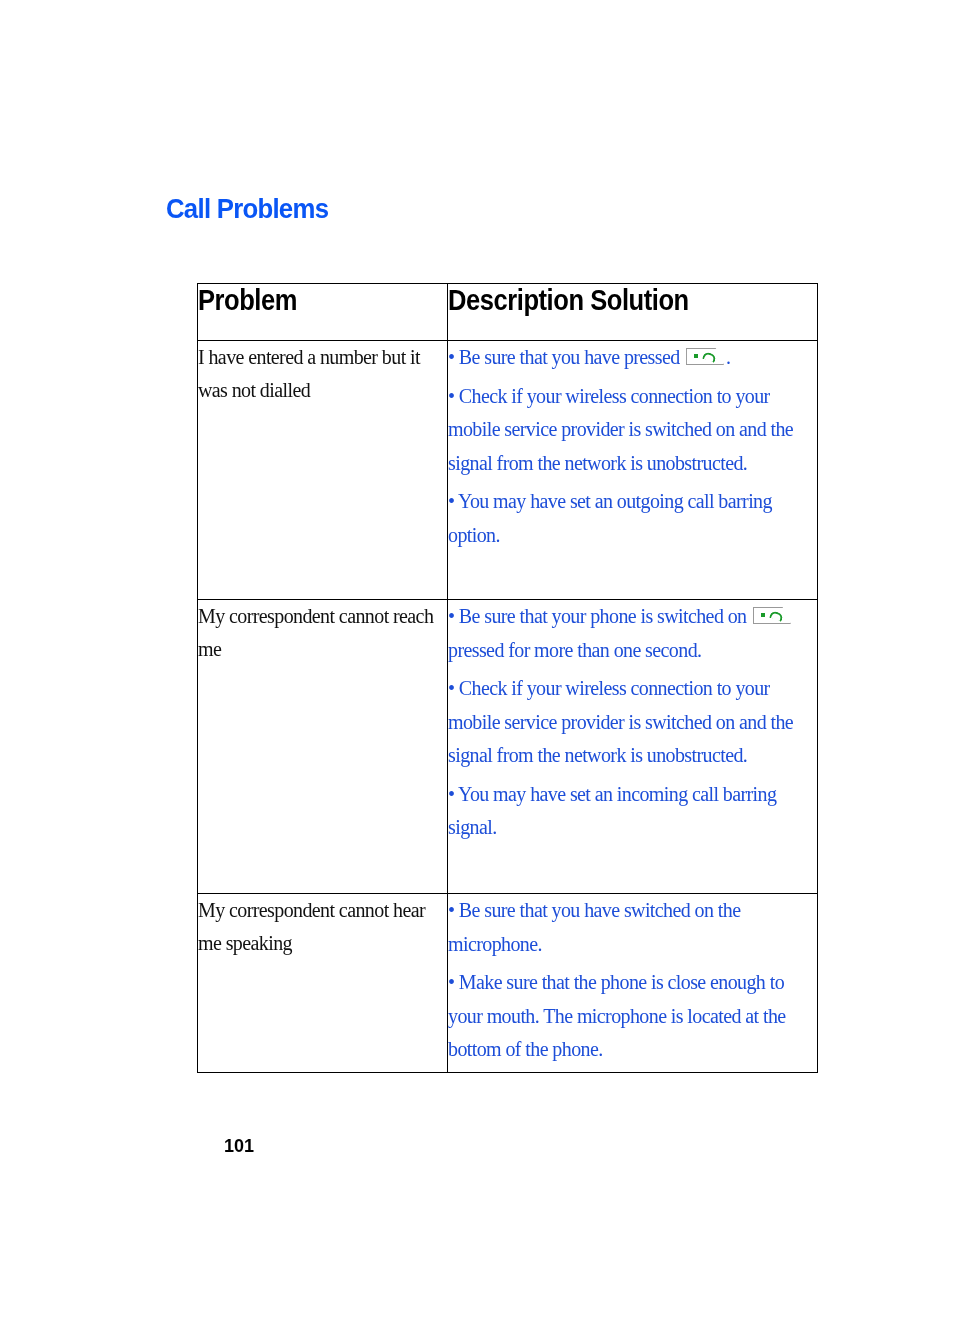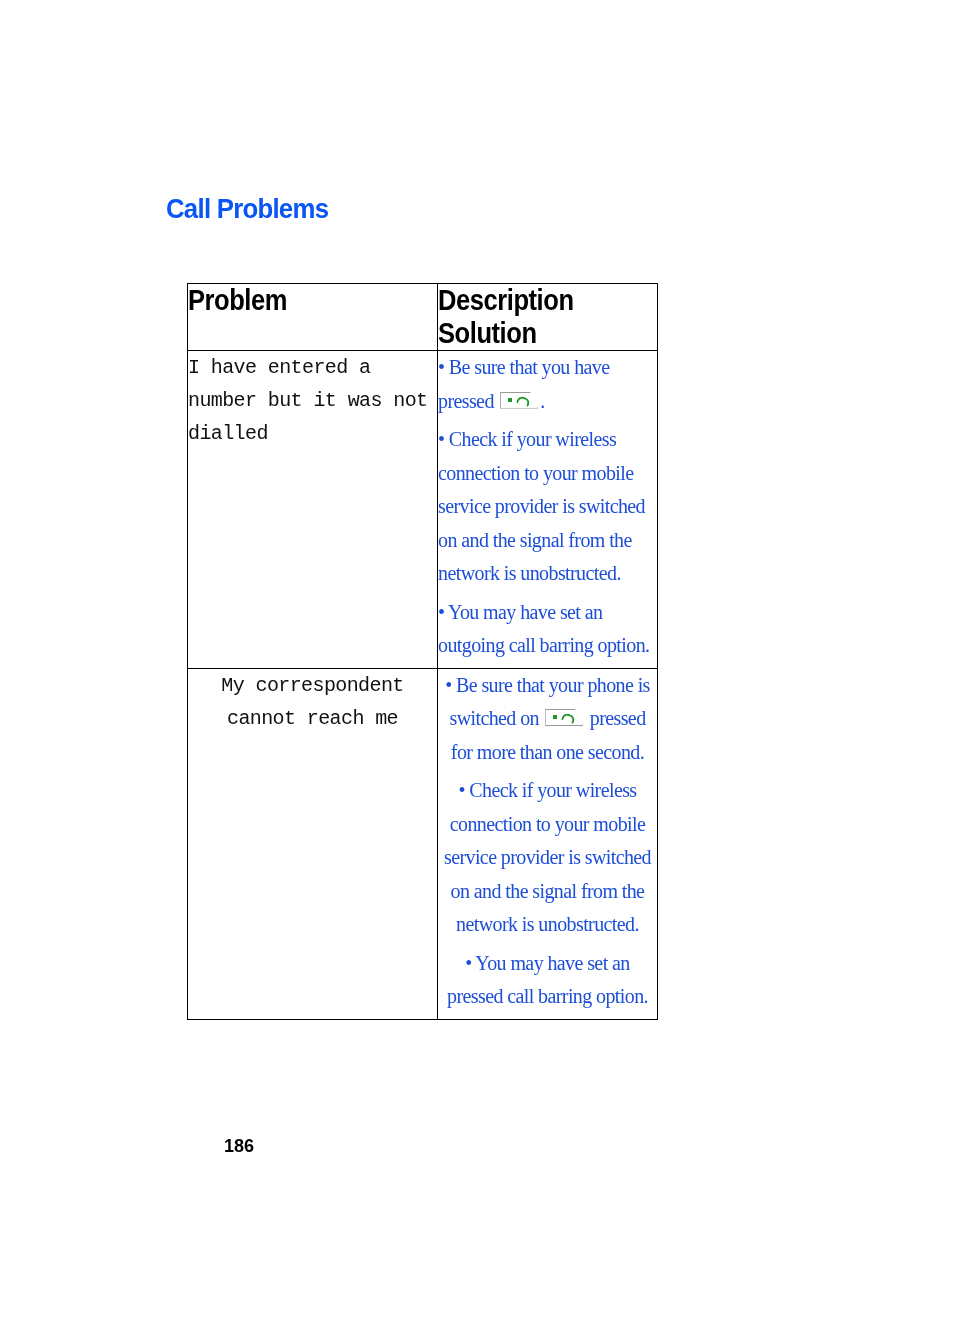--- a/index.html
+++ b/index.html
@@ -4,37 +4,37 @@
 <style>
   html, body { margin:0; padding:0; background:#ffffff; }
   body { width:954px; height:1319px; position:relative; overflow:hidden; }
   .title {
     position:absolute; left:166px; top:193px;
     font-family:"Liberation Sans", sans-serif; font-weight:bold;
     font-size:28px; color:#0a56f5; letter-spacing:-0.8px;
     transform:scaleX(0.92); transform-origin:left top;
   }
   table.tbl {
-    position:absolute; left:187px; top:283px; width:471px;
+    position:absolute; left:197px; top:283px; width:621px;
     border-collapse:collapse;
   }
   table.tbl td, table.tbl th {
     border:1.5px solid #000; vertical-align:top; padding:0;
   }
   th {
     height:56px; text-align:left;
     font-family:"Liberation Sans", sans-serif; font-weight:bold;
     font-size:29px; color:#000; letter-spacing:-0.5px;
   }
   th .hd { display:inline-block; transform:scaleX(0.88); transform-origin:left center; }
   th.c1 { width:249px; padding-left:27px; }
   th.c2 { padding-left:27px;text-decoration:underline; }
   td.prob {
     width:249px; padding:10px 4px 0 4px;
-    font-family:Liberation Mono, monospace; font-size:20px; line-height:33px; color:#111;
+    font-family:Liberation Serif, serif; font-size:20px; line-height:33px; color:#111;
     letter-spacing:-0.6px;
   }
   td.sol {
     padding:10px 2px 8px 4px;
     font-family:"Liberation Serif", serif; font-size:20px; line-height:33.5px; color:#1d4ed8;
     letter-spacing:-0.6px;
   }
   .bullet { margin-bottom:5px; }
   .icon-key {
     display:inline-block; width:38px; height:17px; vertical-align:-1px;
@@ -44,21 +44,21 @@
   }
   .icon-key::before {
     content:""; position:absolute; left:7px; top:5px; width:4px; height:4px; background:#1a9a2a;
   }
   .icon-key::after {
     content:""; position:absolute; left:16px; top:4px; width:9px; height:6px;
     border:2px solid #1a9a2a; border-bottom:none; border-radius:6px 6px 0 0;
     transform:rotate(20deg);
   }
   tr.r1 td { height:258px; }
-  tr.r2 td { height:293px;text-align:center; }
+  tr.r2 td { height:293px; }
   tr.r3 td { height:178px; }
   .page-num {
     position:absolute; left:224px; top:1136px;
     font-family:"Liberation Sans", sans-serif; font-weight:bold; font-size:18px; color:#000;
   }
 </style>
 </head>
 <body>
 
 <div class="title">Call Problems</div>
@@ -75,19 +75,26 @@
       <div class="bullet"><span>• Be sure that you have pressed </span><span class="icon-key"></span><span>.</span></div>
       <div class="bullet">• Check if your wireless connection to your mobile service provider is switched on and the signal from the network is unobstructed.</div>
       <div class="bullet">• You may have set an outgoing call barring option.</div>
     </td>
   </tr>
   <tr class="r2">
     <td class="prob">My correspondent cannot reach me</td>
     <td class="sol">
       <div class="bullet"><span>• Be sure that your phone is switched on </span><span class="icon-key"></span><span> pressed for more than one second.</span></div>
       <div class="bullet">• Check if your wireless connection to your mobile service provider is switched on and the signal from the network is unobstructed.</div>
-      <div class="bullet">• You may have set an pressed call barring option.</div>
+      <div class="bullet">• You may have set an incoming call barring signal.</div>
+    </td>
+  </tr>
+  <tr class="r3">
+    <td class="prob">My correspondent cannot hear me speaking</td>
+    <td class="sol">
+      <div class="bullet">• Be sure that you have switched on the microphone.</div>
+      <div class="bullet">• Make sure that the phone is close enough to your mouth. The microphone is located at the bottom of the phone.</div>
     </td>
   </tr>
 </tbody>
   </table>
 
-<div class="page-num">186</div>
+<div class="page-num">101</div>
 
 </body></html>

